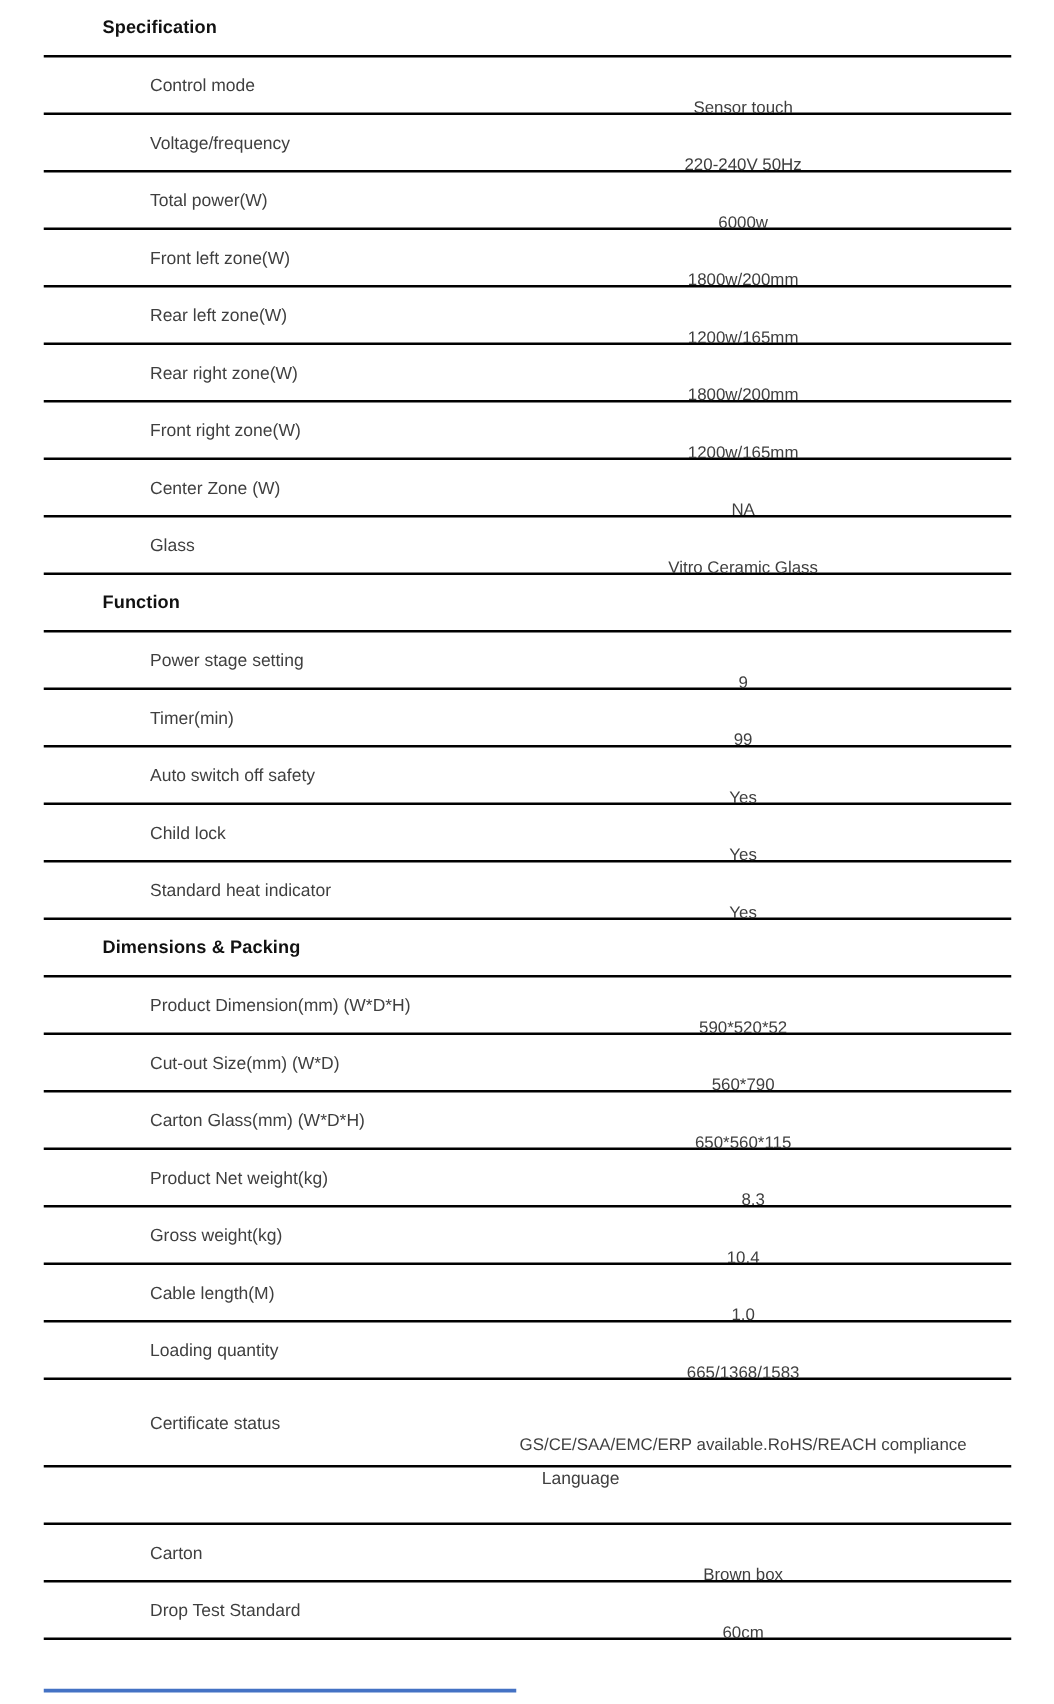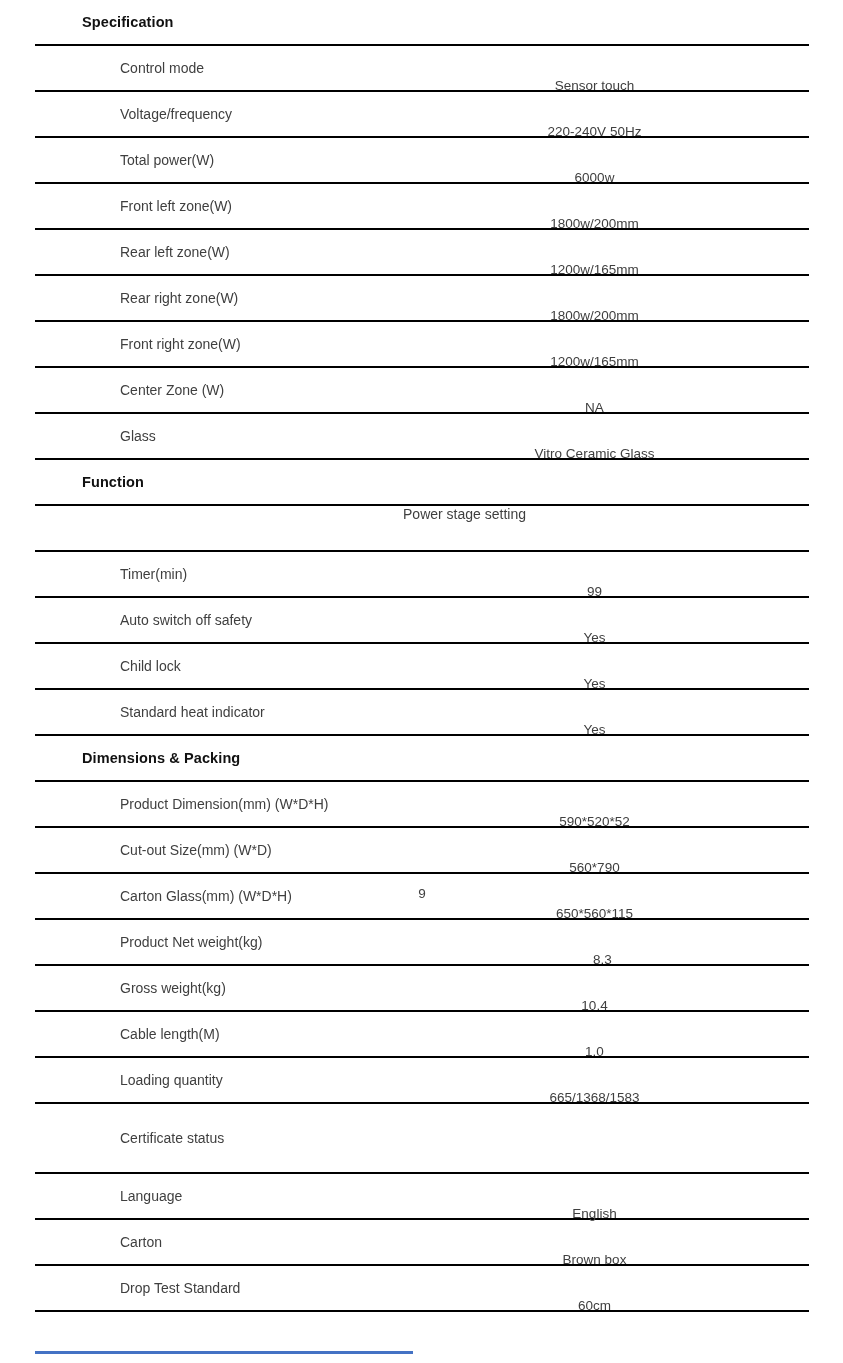--- a/index.html
+++ b/index.html
@@ -93,21 +93,21 @@
       <div class="cell-label">Center Zone (W)</div>
       <div class="cell-value">NA</div>
     </div>
     <div class="row data-row" style="border-bottom-color: rgb(0, 0, 0);">
       <div class="cell-label">Glass</div>
       <div class="cell-value">Vitro Ceramic Glass</div>
     </div>
     <div class="row section-row" style="border-bottom-color: rgb(0, 0, 0);">
       <span class="section-title">Function</span>
     </div>
-    <div class="row data-row" style="border-bottom-color: rgb(0, 0, 0); flex-direction: column;">
+    <div class="row data-row" style="border-bottom-color: rgb(0, 0, 0);">
       <div class="cell-label">Power stage setting</div>
       <div class="cell-value">9</div>
     </div>
     <div class="row data-row" style="border-bottom-color: rgb(0, 0, 0);">
       <div class="cell-label">Timer(min)</div>
       <div class="cell-value">99</div>
     </div>
     <div class="row data-row" style="border-bottom-color: rgb(0, 0, 0);">
       <div class="cell-label">Auto switch off safety</div>
       <div class="cell-value">Yes</div>
@@ -146,22 +146,23 @@
     <div class="row data-row" style="border-bottom-color: rgb(0, 0, 0);">
       <div class="cell-label">Cable length(M)</div>
       <div class="cell-value">1.0</div>
     </div>
     <div class="row data-row" style="border-bottom-color: rgb(0, 0, 0);">
       <div class="cell-label">Loading quantity</div>
       <div class="cell-value">665/1368/1583</div>
     </div>
     <div class="row data-row tall" style="border-bottom-color: rgb(0, 0, 0);">
       <div class="cell-label">Certificate status</div>
+      <div class="cell-value">GS/CE/SAA/EMC/ERP available.RoHS/REACH compliance</div>
     </div>
-    <div class="row data-row" style="border-bottom-color: rgb(0, 0, 0);">
+    <div class="row data-row" style="border-bottom-color: rgb(0, 0, 0); flex-direction: column;">
       <div class="cell-label">Language</div>
       <div class="cell-value">English</div>
     </div>
     <div class="row data-row" style="border-bottom-color: rgb(0, 0, 0);">
       <div class="cell-label">Carton</div>
       <div class="cell-value">Brown box</div>
     </div>
     <div class="row data-row" style="border-bottom-color: rgb(0, 0, 0);">
       <div class="cell-label">Drop Test Standard</div>
       <div class="cell-value">60cm</div>

